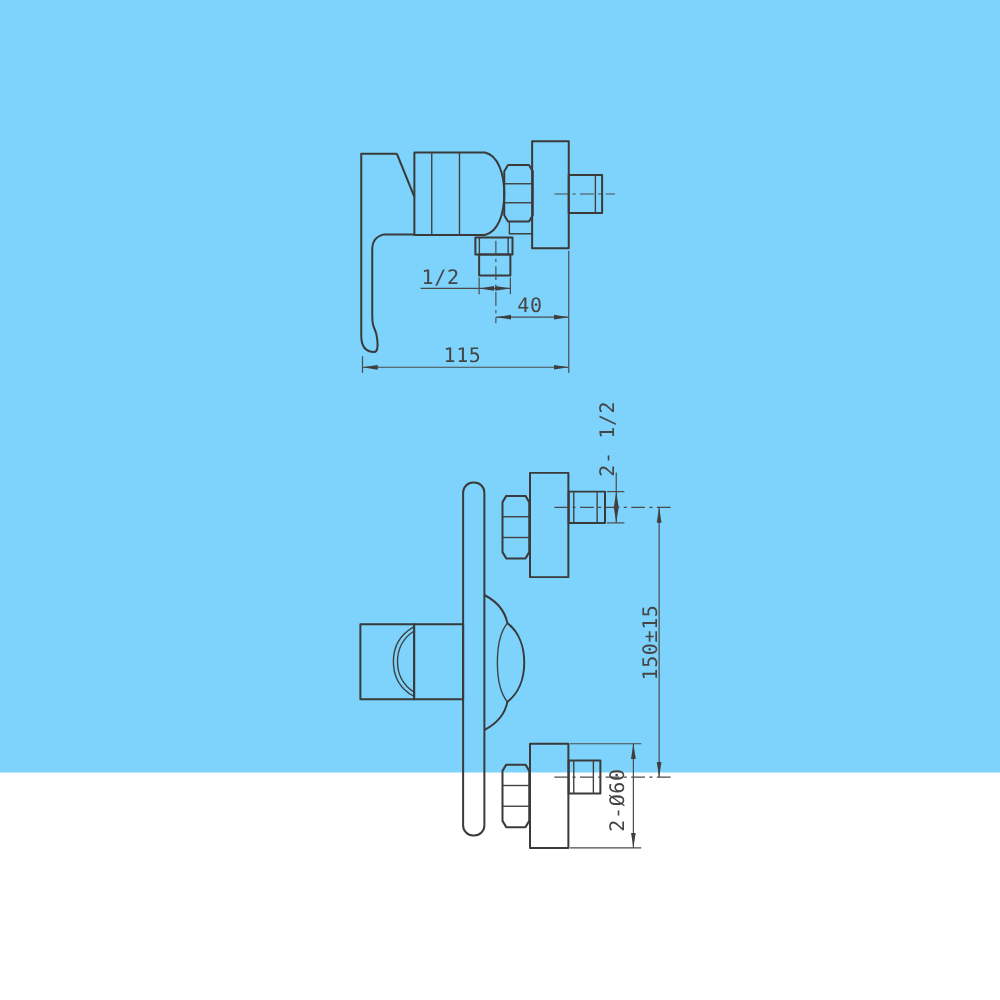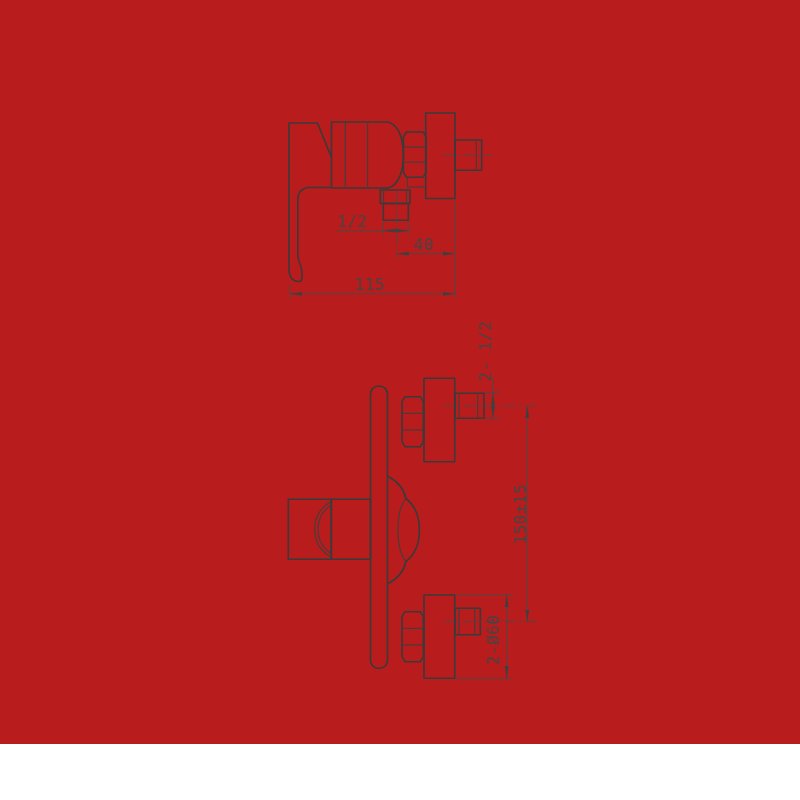--- a/index.html
+++ b/index.html
@@ -7,22 +7,22 @@
     padding: 0;
     background: #ffffff;
     width: 800px;
     height: 800px;
     overflow: hidden;
     font-family: "DejaVu Sans Mono", "Liberation Mono", monospace;
   }
   .canvas {
     position: relative;
     width: 800px;
-    height: 744px;
-    background: #b91c1c;
+    height: 618px;
+    background: #7dd3fc;
   }
   svg { display: block; }
 
   .obj {
     fill: none;
     stroke: #3a3a3a;
     stroke-width: 1.6;
     stroke-linecap: butt;
     stroke-linejoin: round;
   }

